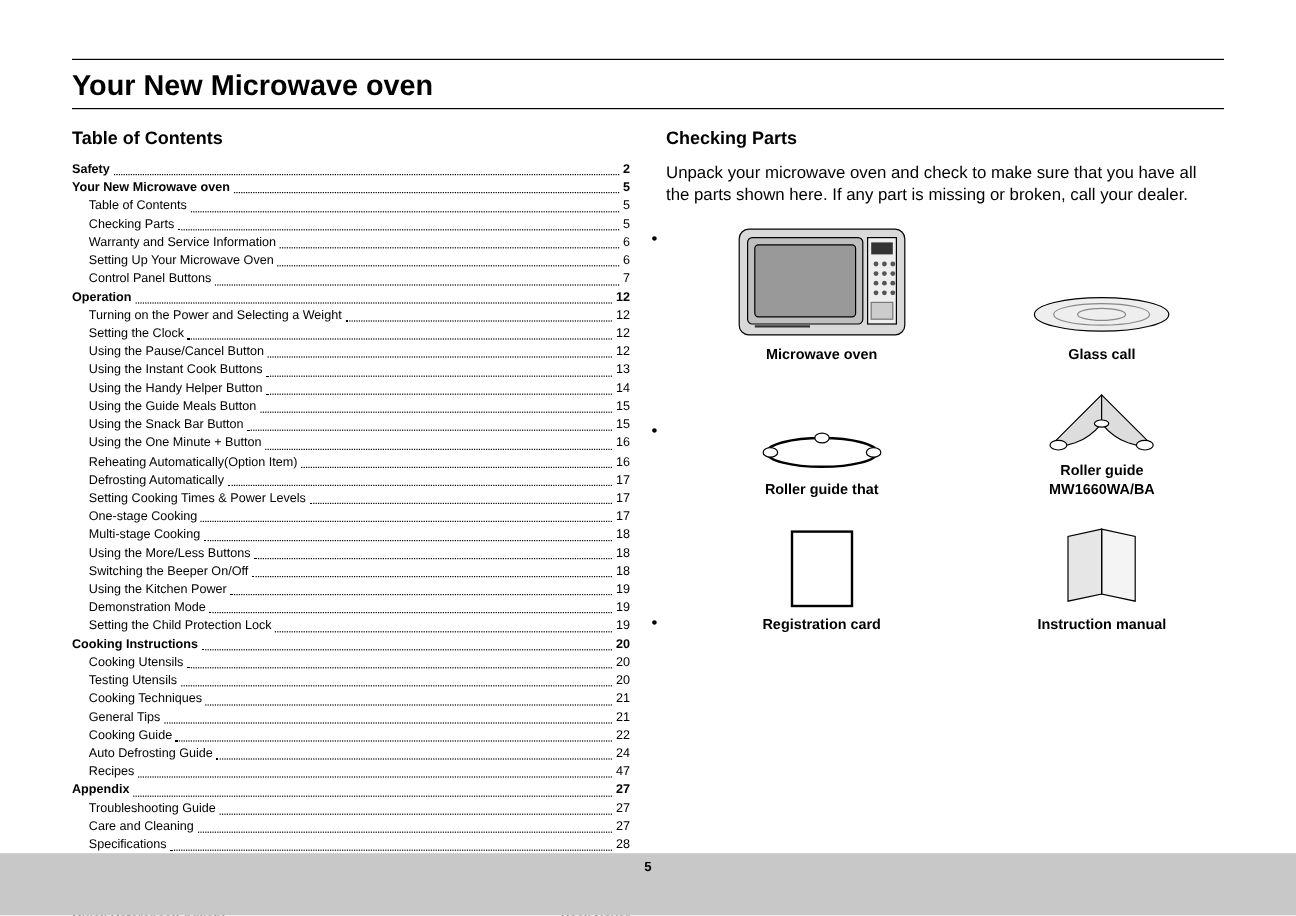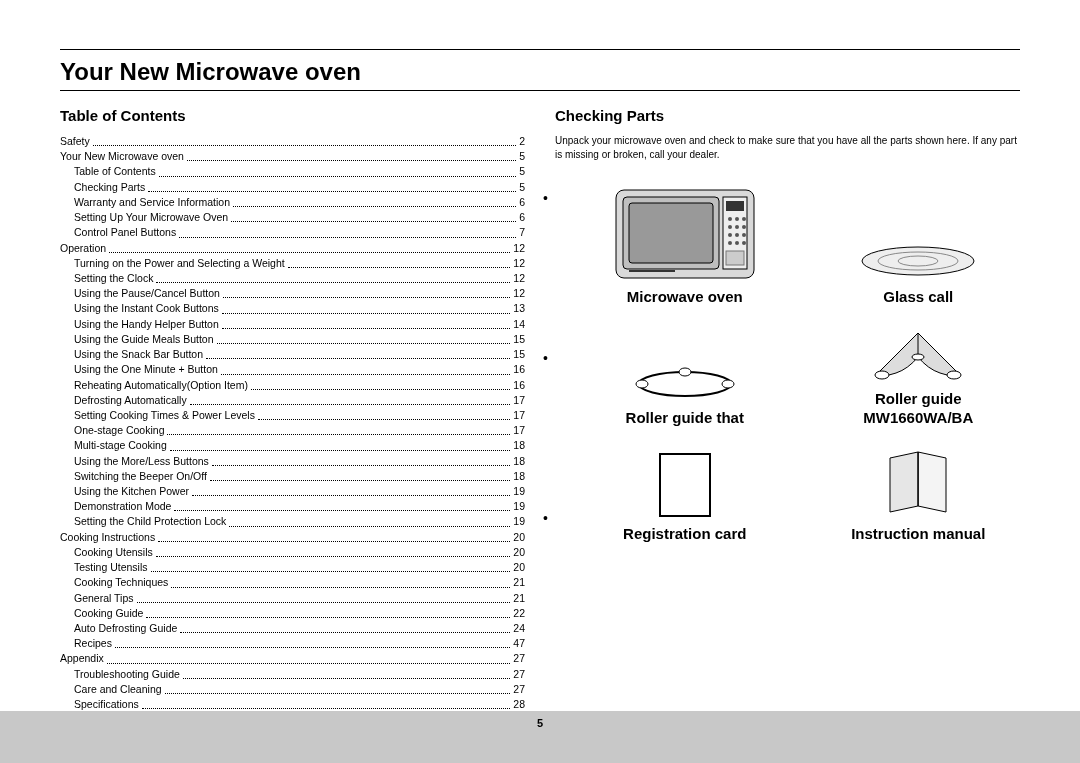--- a/index.html
+++ b/index.html
@@ -7,26 +7,26 @@
   .rule{border:0;border-top:1.5px solid #000;margin:0}
   .title{font-size:24px;font-weight:bold;margin:8px 0 4px 0}
   .columns{display:flex;gap:30px;margin-top:10px}
   .col{flex:1 1 50%}
   .subheading{font-size:15px;font-weight:bold;margin:6px 0 10px 0}
   .toc{font-size:10.5px;line-height:1.45}
   .toc-row{display:flex;white-space:nowrap}
   .toc-label{flex:0 0 auto}
   .toc-dots{flex:1 1 auto;border-bottom:1px dotted #000;margin:0 3px 3px 3px}
   .toc-page{flex:0 0 auto;text-align:right}
-  .toc-chapter .toc-label,.toc-chapter .toc-page{font-weight:normal}
+  .toc-chapter .toc-label,.toc-chapter .toc-page{font-weight:bold}
   .toc-item{padding-left:14px}
-  .body-text{font-size:10px;line-height:1.35;margin-bottom:28px}
+  .body-text{font-size:14px;line-height:1.35;margin-bottom:18px}
   .parts-grid{display:grid;grid-template-columns:1fr 1fr;column-gap:30px;row-gap:20px;align-items:end;justify-items:center;padding-left:28px}
   .part{display:flex;flex-direction:column;align-items:center;gap:6px}
-  .part-label{font-size:15px;font-weight:bold;text-align:center;line-height:1.3}
+  .part-label{font-size:12px;font-weight:bold;text-align:center;line-height:1.3}
   svg{display:block}
   .footer-band{position:absolute;left:0;right:0;bottom:0;height:46px;background:#c8c8c8;display:flex;align-items:flex-start;justify-content:center;padding-top:6px;font-size:11px;font-weight:bold}
   .rel{position:relative}
 </style>
 </head>
 <body>
 
 <div class="page">
   <hr class="rule">
   <div class="title">Your New Microwave oven</div>

